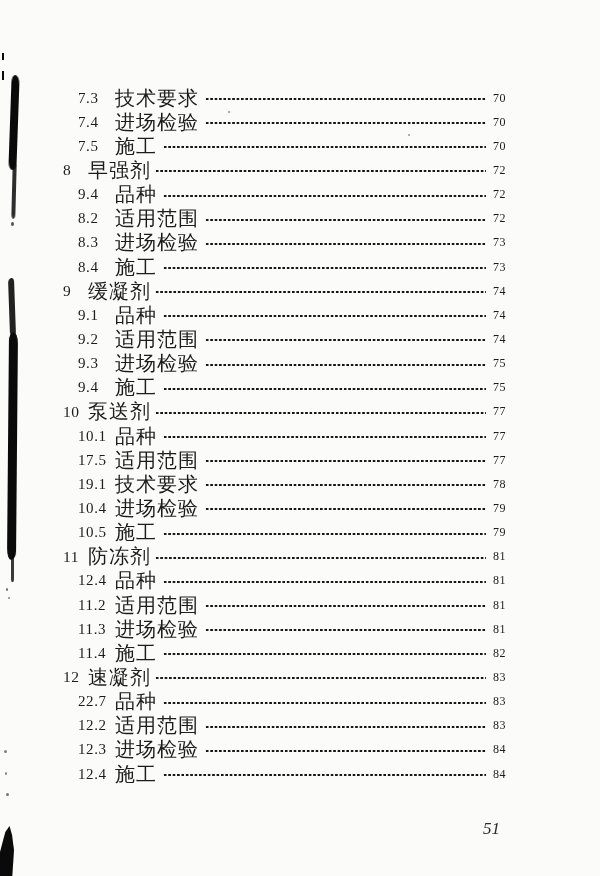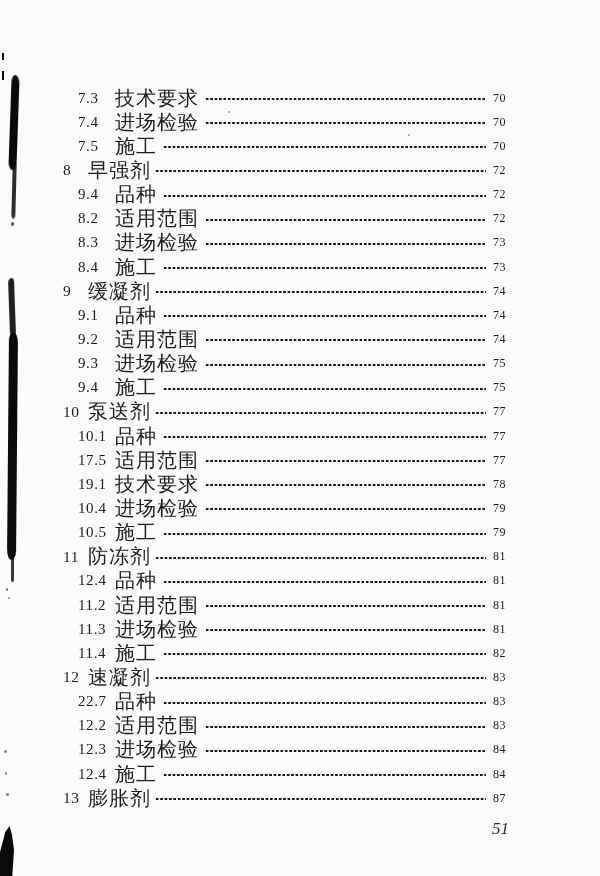--- a/index.html
+++ b/index.html
@@ -50,21 +50,21 @@
     min-width:30px;
     font-size:12px;
     letter-spacing:0.5px;
   }
   .folio{
     position:absolute;
     top:819px;left:483px;width:26px;
     font-style:italic;
     font-size:17px;
     color:#2a2a2a;
-    text-align:right;
+    text-align:left;
   }
   
   .ink{position:absolute;background:#0a0a0a;filter:blur(0.4px);}
   .ink-tick1{left:2px;top:53px;width:2px;height:7px;}
   .ink-tick2{left:2px;top:71px;width:2px;height:9px;}
   .ink-streak1a{left:10px;top:75px;width:8px;height:95px;border-radius:45% 55% 50% 50%/8% 10% 6% 9%;transform:rotate(2deg);}
   .ink-streak1b{left:12px;top:163px;width:4px;height:56px;border-radius:50%/10%;transform:rotate(1.5deg);opacity:0.85;}
   .ink-speck1{left:11px;top:222px;width:3px;height:4px;border-radius:50%;opacity:0.7;}
   .ink-streak2a{left:9px;top:278px;width:6px;height:58px;border-radius:55% 45% 50% 50%/9% 7% 8% 8%;transform:rotate(-2deg);opacity:0.9;}
   .ink-streak2b{left:8px;top:332px;width:9px;height:228px;border-radius:48% 52% 55% 45%/4% 5% 4% 5%;transform:rotate(0.5deg);}
@@ -254,26 +254,20 @@
       <span class="title">进场检验</span>
       <span class="leader"></span>
       <span class="pageno">84</span>
     </div>
       <div class="toc-row section">
       <span class="num">12.4</span>
       <span class="title">施工</span>
       <span class="leader"></span>
       <span class="pageno">84</span>
     </div>
-      <div class="toc-row chapter">
-      <span class="num">13</span>
-      <span class="title">膨胀剂</span>
-      <span class="leader"></span>
-      <span class="pageno">87</span>
-    </div>
     </div>
 
   <div class="folio">51</div>
 
   <div class="ink ink-tick1"></div>
   <div class="ink ink-tick2"></div>
   <div class="ink ink-streak1a"></div>
   <div class="ink ink-streak1b"></div>
   <div class="ink ink-speck1"></div>
   <div class="ink ink-streak2a"></div>

